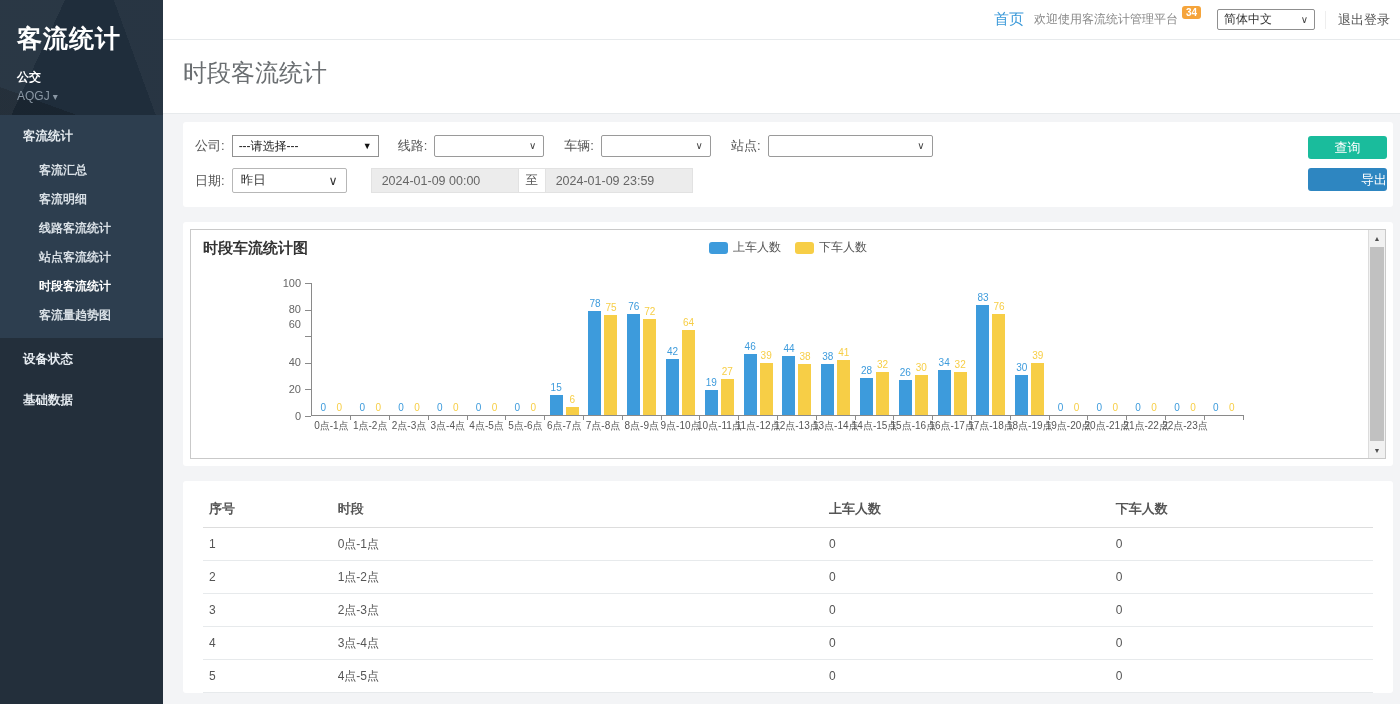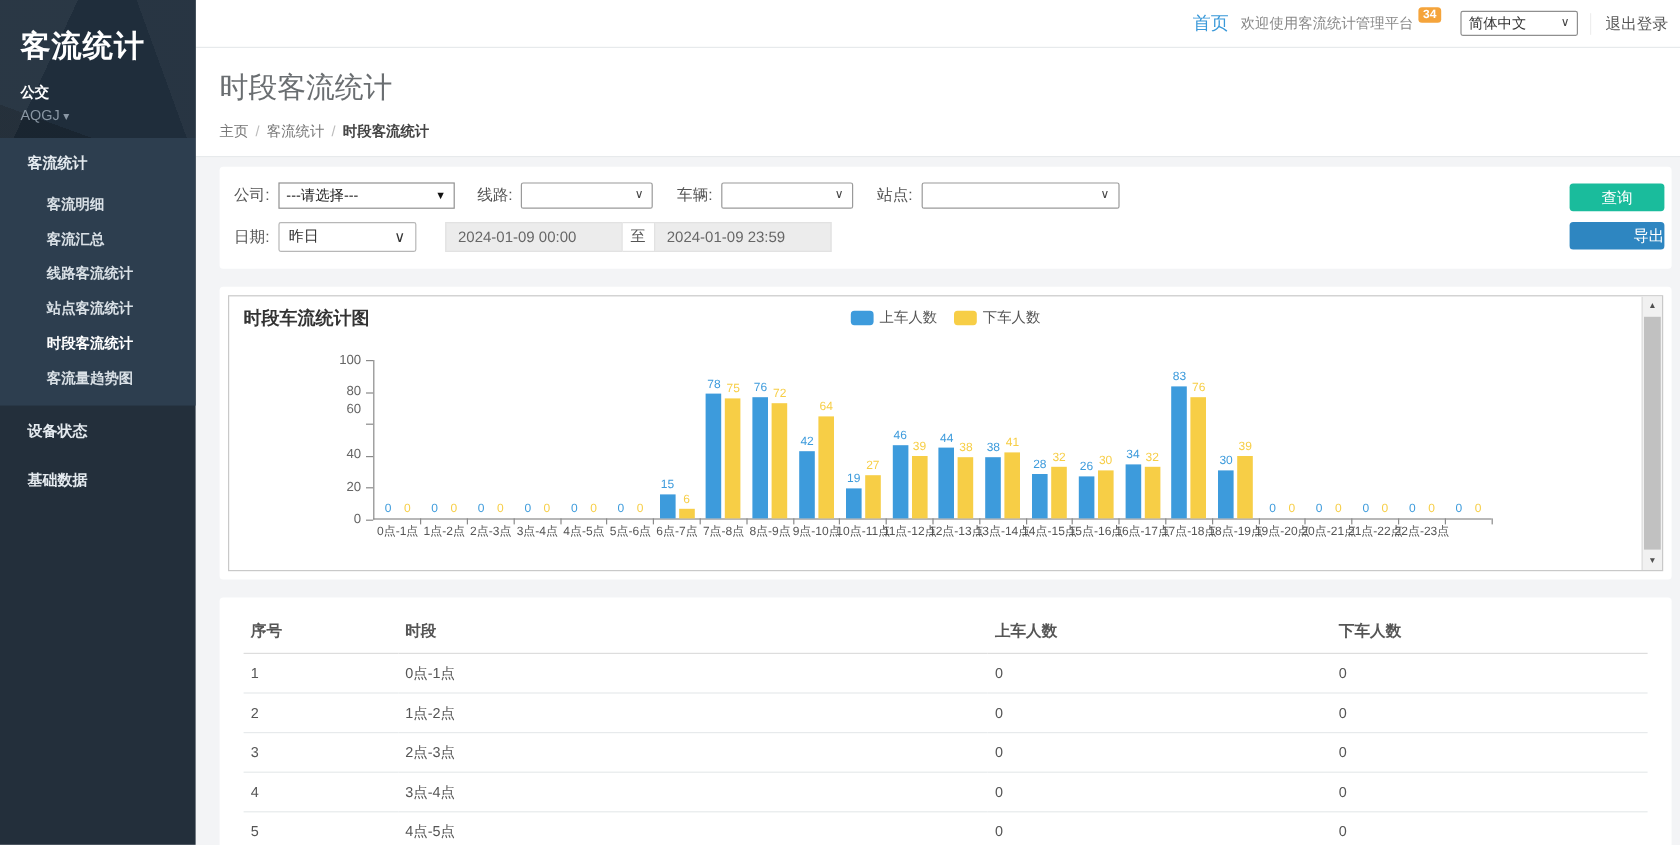--- a/index.html
+++ b/index.html
@@ -119,22 +119,22 @@
     <div class="logo-title">客流统计</div>
     <div class="org-name">公交</div>
     <div class="org-code">
       <span>AQGJ</span><span class="caret">▾</span>
     </div>
   </div>
   <nav id="side-nav">
       <div class="nav-group expanded">
         <div class="nav-group-header">客流统计</div>
         <ul class="nav-sub">
+          <li>客流汇总</li>
           <li>客流明细</li>
-          <li>客流汇总</li>
           <li>线路客流统计</li>
           <li>站点客流统计</li>
           <li class="active">时段客流统计</li>
           <li>客流量趋势图</li>
         </ul>
       </div>
       <div class="nav-group">
         <div class="nav-group-header">设备状态</div>
       </div>
       <div class="nav-group">
@@ -152,21 +152,20 @@
       <span>简体中文</span>
       <span class="sel-caret">∨</span>
     </div>
     <a class="logout">退出登录</a>
   </div>
 </header>
 
 <div class="main">
   <div class="page-head">
     <h2 class="page-title">时段客流统计</h2>
-    <div class="breadcrumb" id="breadcrumb"><span class="crumb">主页</span><span class="sep">/</span><span class="crumb">客流统计</span><span class="sep">/</span><span class="crumb last">时段客流统计</span></div>
   </div>
 
   <div class="content">
 
     <section class="card filter-card">
       <div class="f-row">
         <span class="f-label">公司:</span>
         <div class="combo gap-a">
           <span>---请选择---</span>
           <span class="tri">▼</span>

